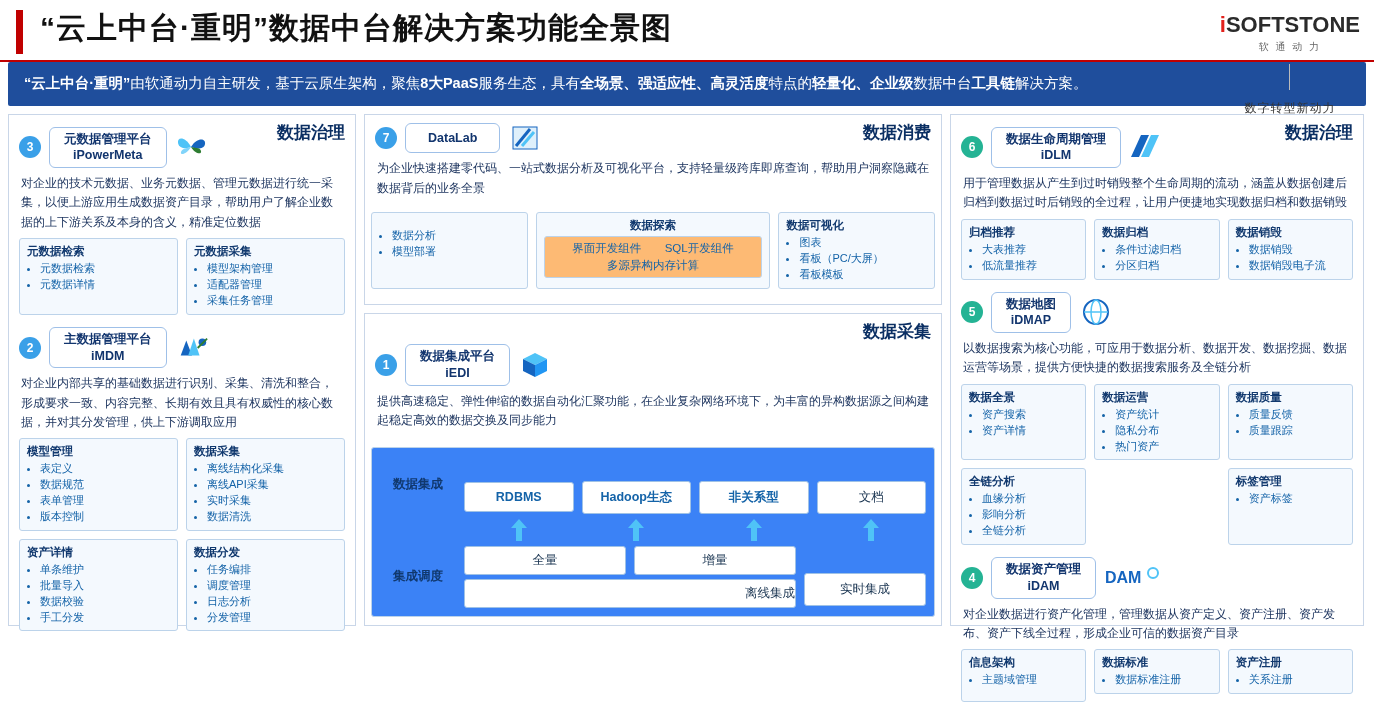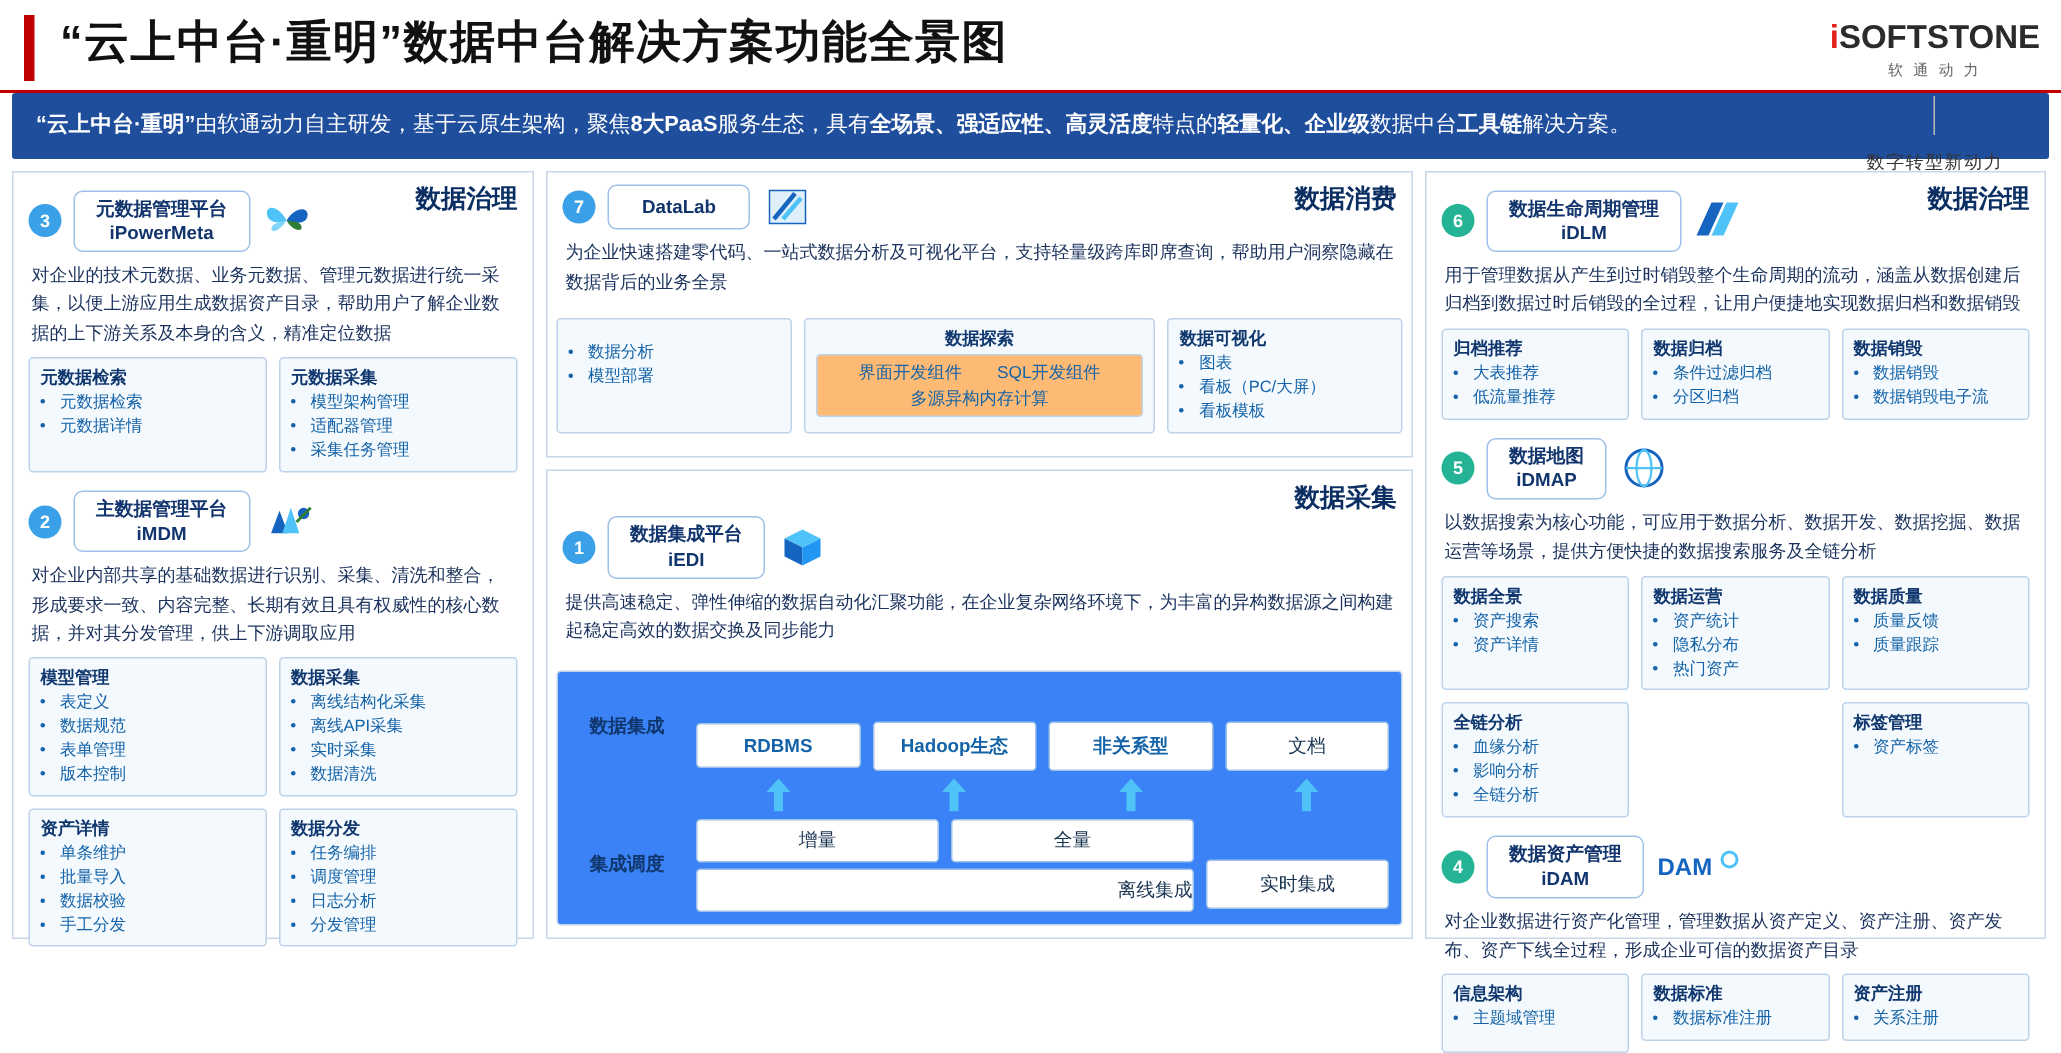--- a/index.html
+++ b/index.html
@@ -305,22 +305,22 @@
           <div class="arrow">
               <svg width="18" height="22" viewBox="0 0 18 22">
                 <polygon points="9,0 17,9 12,9 12,22 6,22 6,9 1,9" fill="#4fc3f7"></polygon>
               </svg>
             </div>
         </div>
         <div class="edi-row">
           <div class="edi-label">集成调度</div>
           <div class="edi-split">
             <div class="edi-sub">
+              <div class="edi-cell2">全量</div>
               <div class="edi-cell2">增量</div>
-              <div class="edi-cell2">全量</div>
             </div>
             <div class="edi-bottom">离线集成</div>
           </div>
           <div class="edi-cell plain" style="max-width:120px;">实时集成</div>
         </div>
       </div>
     </div>
   </div>
 
   <div class="col col-c">

